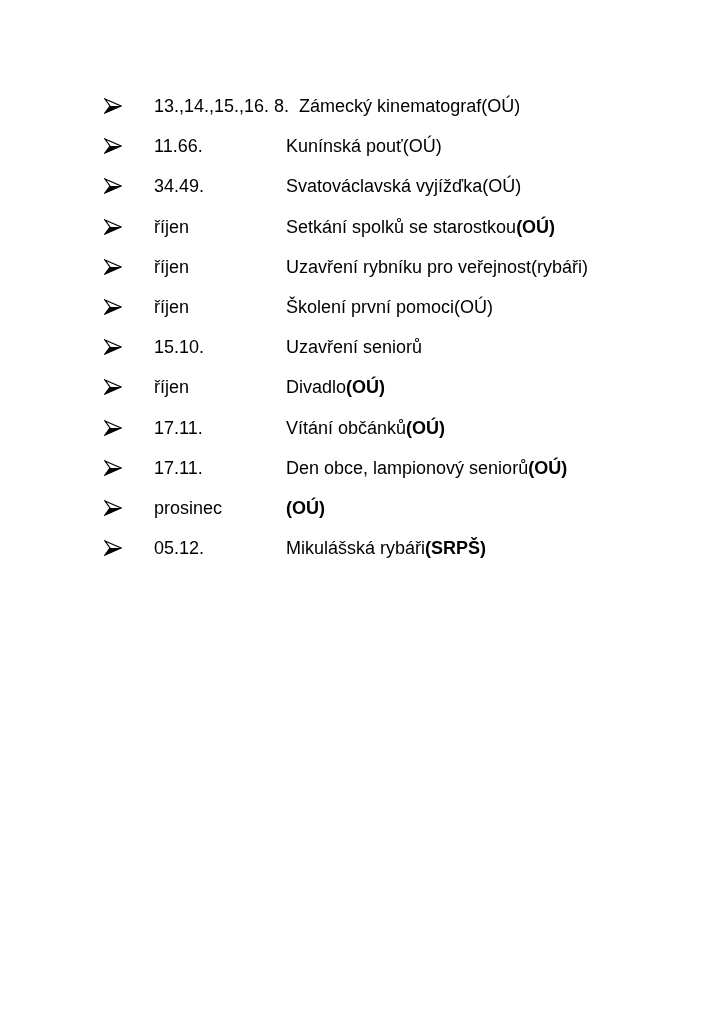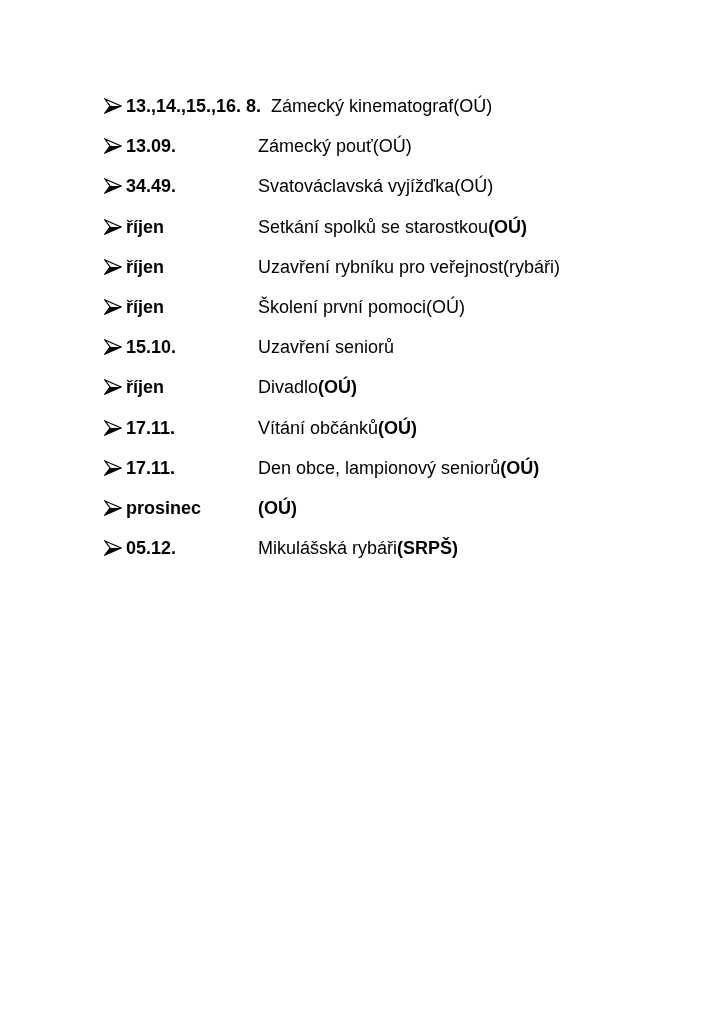--- a/index.html
+++ b/index.html
@@ -2,21 +2,21 @@
 <html><head>
 <meta charset="utf-8">
 <style>
   html, body { margin: 0; padding: 0; background: #ffffff; }
   body { width: 725px; height: 1024px; position: relative; overflow: hidden; font-family: "Liberation Sans", sans-serif; color: #000; }
   .page { position: absolute; left: 0; top: 0; width: 725px; height: 1024px; background: #fff; }
   .list { position: absolute; left: 104px; top: 86px; margin: 0; padding: 0; list-style: none; }
   .item { position: relative; height: 40.2px; display: flex; align-items: center; font-size: 18px; line-height: 30px; white-space: nowrap; }
   .bullet { width: 20px; height: 16px; display: inline-block; margin-right: 2px; }
   .bullet svg { display: block; }
-  .date { font-weight: bold; display: inline-block; width: 132px; letter-spacing: 0px; }
+  .date { font-weight: normal; display: inline-block; width: 132px; letter-spacing: 0px; margin-left: 28px; }
   .date.wide { width: auto; margin-right: 10px; }
   .title { font-weight: normal; }
   .org { font-weight: normal; }
   .org.bold { font-weight: bold; }
 </style>
 </head>
 <body>
 
 <div class="page">
   <ul class="list" id="event-list">
@@ -31,22 +31,22 @@
     <span class="title">Zámecký kinematograf</span>
         <span class="org"> (OÚ)</span>
   </li>
       <li class="item">
     <span class="bullet">
       <svg width="18" height="16" viewBox="0 0 18 16">
         <path d="M1 1 L17 8 L1 15 L6 8 Z" fill="#fff" stroke="#000" stroke-width="1.2" stroke-linejoin="miter"></path>
         <path d="M1 15 L6 8 L17 8 Z" fill="#000"></path>
       </svg>
     </span>
-    <span class="date">13.09.</span>
-    <span class="title">Zámecký pouť</span>
+    <span class="date">11.66.</span>
+    <span class="title">Kunínská pouť</span>
         <span class="org"> (OÚ)</span>
   </li>
       <li class="item">
     <span class="bullet">
       <svg width="18" height="16" viewBox="0 0 18 16">
         <path d="M1 1 L17 8 L1 15 L6 8 Z" fill="#fff" stroke="#000" stroke-width="1.2" stroke-linejoin="miter"></path>
         <path d="M1 15 L6 8 L17 8 Z" fill="#000"></path>
       </svg>
     </span>
     <span class="date">34.49.</span>

